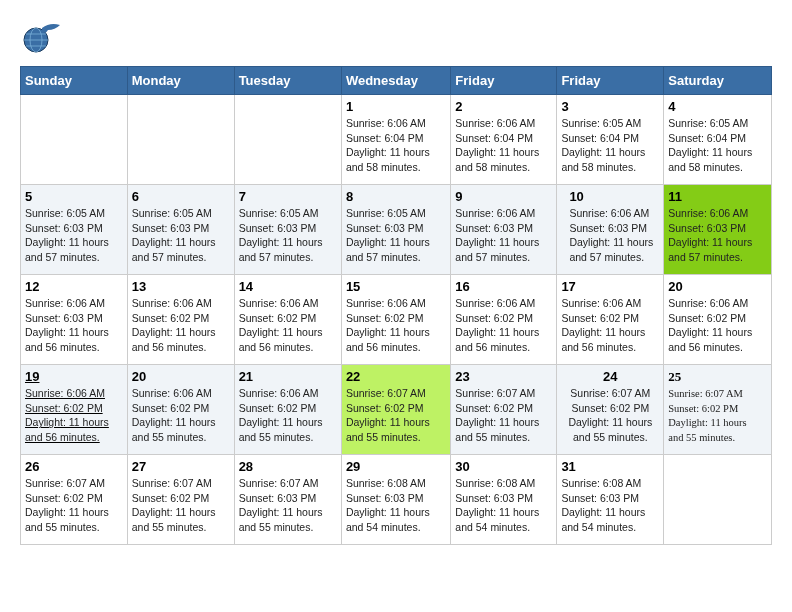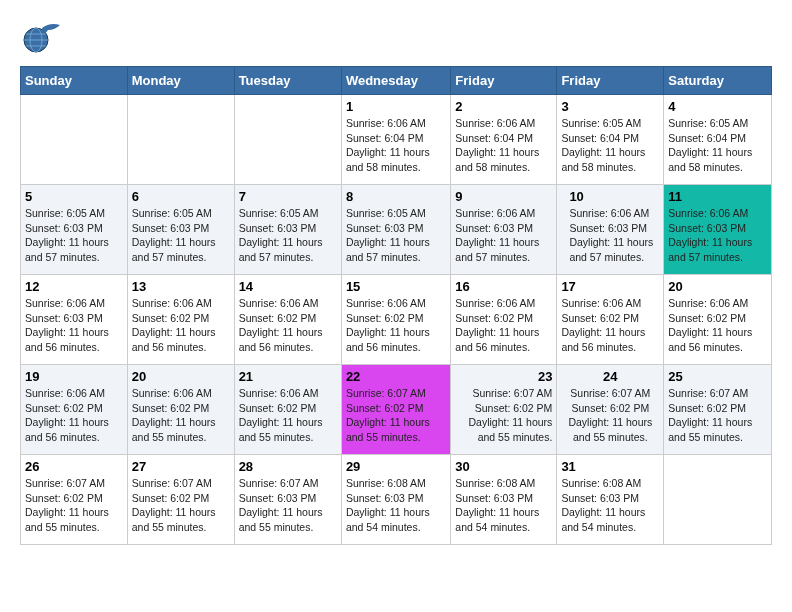--- a/index.html
+++ b/index.html
@@ -184,21 +184,21 @@
 Daylight: 11 hours
 and 57 minutes.</div>
         </td>
         <td style="background: rgb(240, 244, 248); padding-left: 12px;">
           <span class="day-num">10</span>
           <div class="day-info" style="white-space: pre-line;">Sunrise: 6:06 AM
 Sunset: 6:03 PM
 Daylight: 11 hours
 and 57 minutes.</div>
         </td>
-        <td style="background: #14b8a6;">
+        <td style="background: #84cc16;">
           <span class="day-num">11</span>
           <div class="day-info" style="white-space: pre-line;">Sunrise: 6:06 AM
 Sunset: 6:03 PM
 Daylight: 11 hours
 and 57 minutes.</div>
         </td>
       </tr>
       <tr>
         <td>
           <span class="day-num">12</span>
@@ -244,63 +244,63 @@
         </td>
         <td>
           <span class="day-num">20</span>
           <div class="day-info" style="white-space: pre-line;">Sunrise: 6:06 AM
 Sunset: 6:02 PM
 Daylight: 11 hours
 and 56 minutes.</div>
         </td>
       </tr>
       <tr>
-        <td style="background: rgb(240, 244, 248);">
+        <td style="background: rgb(240, 244, 248); text-decoration: underline;">
           <span class="day-num">19</span>
           <div class="day-info" style="white-space: pre-line;">Sunrise: 6:06 AM
 Sunset: 6:02 PM
 Daylight: 11 hours
 and 56 minutes.</div>
         </td>
         <td style="background: rgb(240, 244, 248);">
           <span class="day-num">20</span>
           <div class="day-info" style="white-space: pre-line;">Sunrise: 6:06 AM
 Sunset: 6:02 PM
 Daylight: 11 hours
 and 55 minutes.</div>
         </td>
         <td style="background: rgb(240, 244, 248);">
           <span class="day-num">21</span>
           <div class="day-info" style="white-space: pre-line;">Sunrise: 6:06 AM
 Sunset: 6:02 PM
 Daylight: 11 hours
 and 55 minutes.</div>
         </td>
-        <td style="background: #d946ef;">
+        <td style="background: #bef264;">
           <span class="day-num">22</span>
           <div class="day-info" style="white-space: pre-line;">Sunrise: 6:07 AM
 Sunset: 6:02 PM
 Daylight: 11 hours
 and 55 minutes.</div>
         </td>
-        <td style="background: rgb(240, 244, 248); text-align: right;">
+        <td style="background: rgb(240, 244, 248);">
           <span class="day-num">23</span>
           <div class="day-info" style="white-space: pre-line;">Sunrise: 6:07 AM
 Sunset: 6:02 PM
 Daylight: 11 hours
 and 55 minutes.</div>
         </td>
         <td style="background: rgb(240, 244, 248); text-align: center;">
           <span class="day-num">24</span>
           <div class="day-info" style="white-space: pre-line;">Sunrise: 6:07 AM
 Sunset: 6:02 PM
 Daylight: 11 hours
 and 55 minutes.</div>
         </td>
-        <td style="background: rgb(240, 244, 248);">
+        <td style="background: rgb(240, 244, 248); font-family: Liberation Serif, serif;">
           <span class="day-num">25</span>
           <div class="day-info" style="white-space: pre-line;">Sunrise: 6:07 AM
 Sunset: 6:02 PM
 Daylight: 11 hours
 and 55 minutes.</div>
         </td>
       </tr>
       <tr>
         <td>
           <span class="day-num">26</span>

